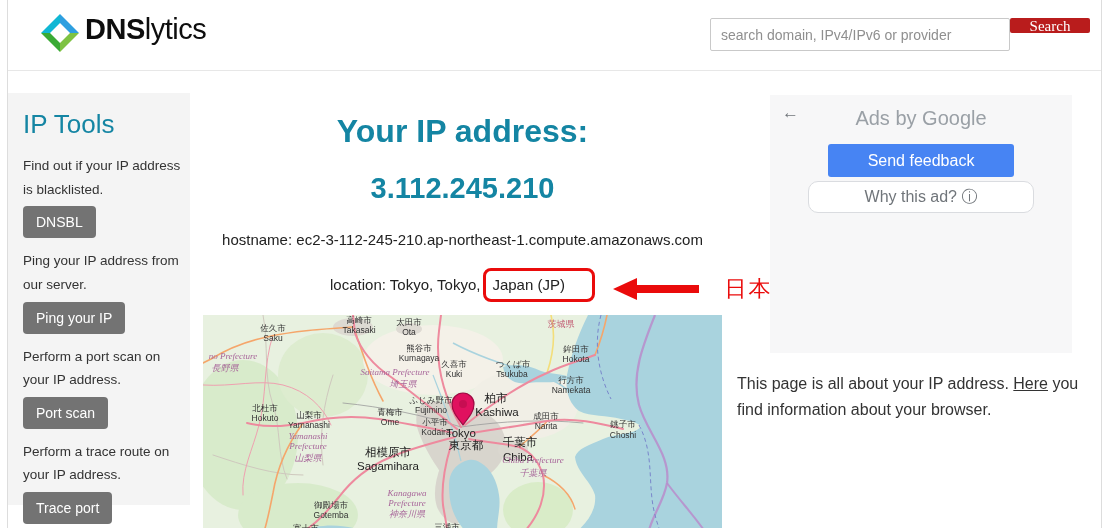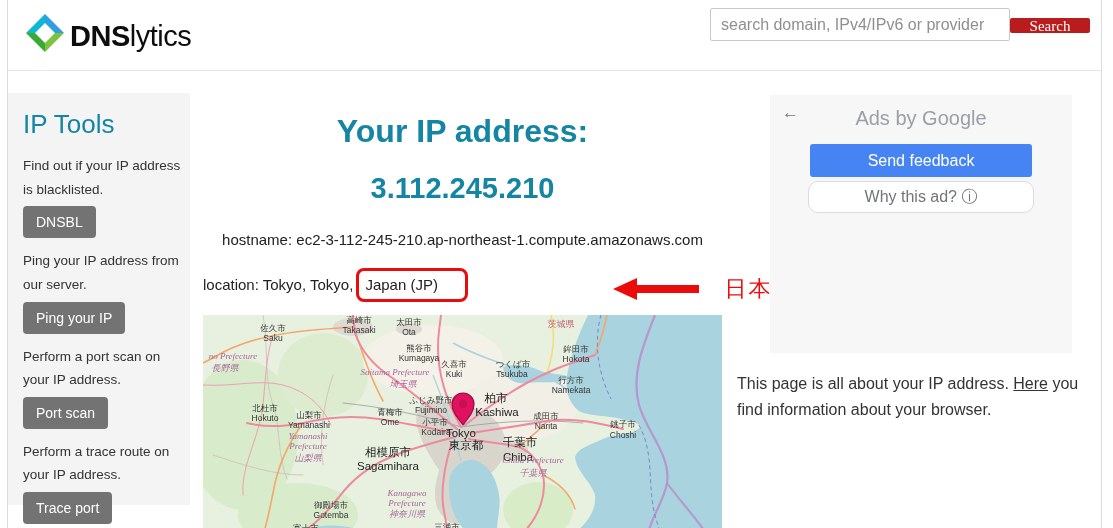--- a/index.html
+++ b/index.html
@@ -3,59 +3,59 @@
 <meta charset="utf-8">
 <style>
   * { margin:0; padding:0; box-sizing:border-box; }
   html,body { background:#fff; font-family:"Liberation Sans", sans-serif; }
   #page { position:relative; width:1113px; height:528px; background:#fff; overflow:hidden; }
   .edge { position:absolute; top:0; bottom:0; width:1px; background:#ddd; }
 
   
   #header { position:absolute; left:8px; right:12px; top:0; height:70px; background:#fff; }
   #header-divider { position:absolute; left:8px; right:12px; top:70px; height:1px; background:#e7e7e7; }
-  #logo { position:absolute; left:17px; top:13px; display:flex; align-items:flex-end; cursor:pointer; }
+  #logo { position:absolute; left:32px; top:13px; display:flex; align-items:flex-start; cursor:pointer; }
   #logo svg { width:40px; height:40px; }
   #logo-text { font-size:29px; color:#0d0d0d; margin-left:5px; letter-spacing:-0.5px; }
   #logo-text b { font-weight:700; }
-  #search-input { position:absolute; left:702px; top:8px; width:300px; height:33px; border:1px solid #c9c9c9; border-radius:2px; padding:11px 10px; font-size:16px; color:#333; font-family:"Liberation Sans",sans-serif; }
+  #search-input { position:absolute; left:702px; top:18px; width:300px; height:33px; border:1px solid #c9c9c9; border-radius:2px; padding:11px 10px; font-size:14px; color:#333; font-family:"Liberation Sans",sans-serif; }
   #search-input::placeholder { color:#8f8f8f; }
   #search-btn { position:absolute; left:1002px; top:18px; width:80px; height:15px; background:#b91c1c; color:#fff; border:none; border-radius:2px; font-size:15px; cursor:pointer; font-family:Liberation Serif, serif; }
 
   
   #sidebar { position:absolute; left:8px; top:93px; width:182px; height:412px; background:#f4f4f4; padding:16px 6px 10px 15px; }
   #sidebar h2 { font-size:26px; font-weight:400; color:#1485a3; margin-bottom:14px; }
   .side-text { font-size:13.5px; color:#333; line-height:1.75; margin-bottom:5px; }
   .side-btn { display:inline-block; background:#737373; color:#fff; font-size:14px; border:none; border-radius:4px; padding:8px 13px; margin-bottom:11px; cursor:pointer; font-family:"Liberation Sans",sans-serif; }
 
   
   #main { position:absolute; left:203px; top:95px; width:519px; }
   #main-title { text-align:center; font-size:32px; font-weight:700; color:#1485a3; margin-top:18px; }
   #ip-value { text-align:center; font-size:29px; font-weight:700; color:#1485a3; margin-top:22px; }
   #hostname-line { text-align:center; font-size:15px; color:#222; margin-top:26px; }
-  #location-line { position:relative; text-align:left; font-size:15px; color:#222; margin-top:20px; height:34px; line-height:34px; }
+  #location-line { position:relative; text-align:center; font-size:15px; color:#222; margin-top:20px; height:34px; line-height:34px; }
   .loc-box { display:inline-block; border:3px solid #ea0b0b; border-radius:8px; padding:0 27px 0 6px; margin-left:3px; line-height:28px; }
   #annotation { position:absolute; left:calc(50% + 150px); top:4px; display:flex; align-items:center; }
   #arrow-shape { width:0; height:0; border-top:11px solid transparent; border-bottom:11px solid transparent; border-right:24px solid #ea0b0b; }
   #arrow-shaft { width:62px; height:8px; background:#ea0b0b; }
   #annotation-label { color:#ea0b0b; font-size:22px; margin-left:26px; letter-spacing:2px; white-space:nowrap; }
 
   
   #map { position:relative; width:519px; height:240px; margin-top:13px; background:#e8f1e0; overflow:hidden; }
   #map svg { display:block; }
   .ml-c { font-size:8.5px; fill:#333; text-anchor:middle; font-family:"Liberation Sans",sans-serif; }
   .ml-b { font-size:11.5px; fill:#222; text-anchor:middle; font-family:"Liberation Sans",sans-serif; }
   .ml-p { font-size:9px; fill:#a8669a; font-style:italic; text-anchor:middle; font-family:"Liberation Serif",serif; }
   .ml-pp { font-size:9px; fill:#c25d74; text-anchor:middle; font-family:"Liberation Sans",sans-serif; }
 
   
   #ad-panel { position:absolute; left:770px; top:95px; width:302px; height:258px; background:#f7f7f8; }
   #ad-back { position:absolute; left:12px; top:8px; font-size:17px; color:#70757a; cursor:pointer; }
   #ad-title { text-align:center; font-size:20px; color:#9aa0a6; margin-top:12px; }
-  #ad-feedback { display:block; margin:14px auto 0; width:222px; height:33px; background:#4784f3; color:#fff; font-size:16px; border:none; border-radius:3px; cursor:pointer; font-family:"Liberation Sans",sans-serif; }
+  #ad-feedback { display:block; margin:14px auto 0; width:186px; height:33px; background:#4784f3; color:#fff; font-size:16px; border:none; border-radius:3px; cursor:pointer; font-family:"Liberation Sans",sans-serif; }
   #ad-why { display:block; margin:4px auto 0; width:226px; height:32px; background:#fff; color:#70757a; font-size:16px; border:1px solid #dadce0; border-radius:10px; cursor:pointer; font-family:"Liberation Sans",sans-serif; }
 
   
   #about { position:absolute; left:737px; top:371px; width:368px; font-size:16px; color:#333; line-height:1.65; }
   #about a { color:#333; text-decoration:underline; cursor:pointer; }
 </style>
 </head>
 <body>
 
 <div id="page">

